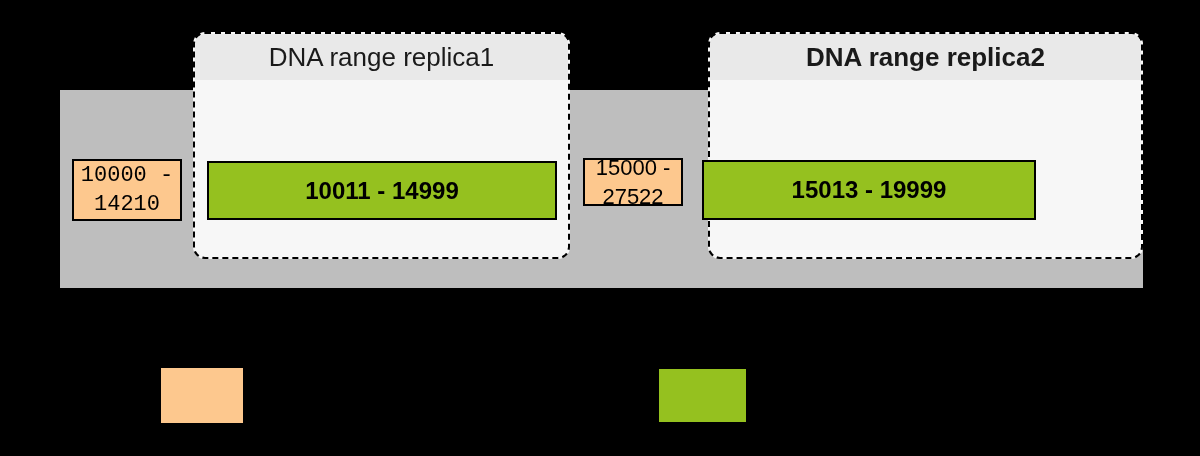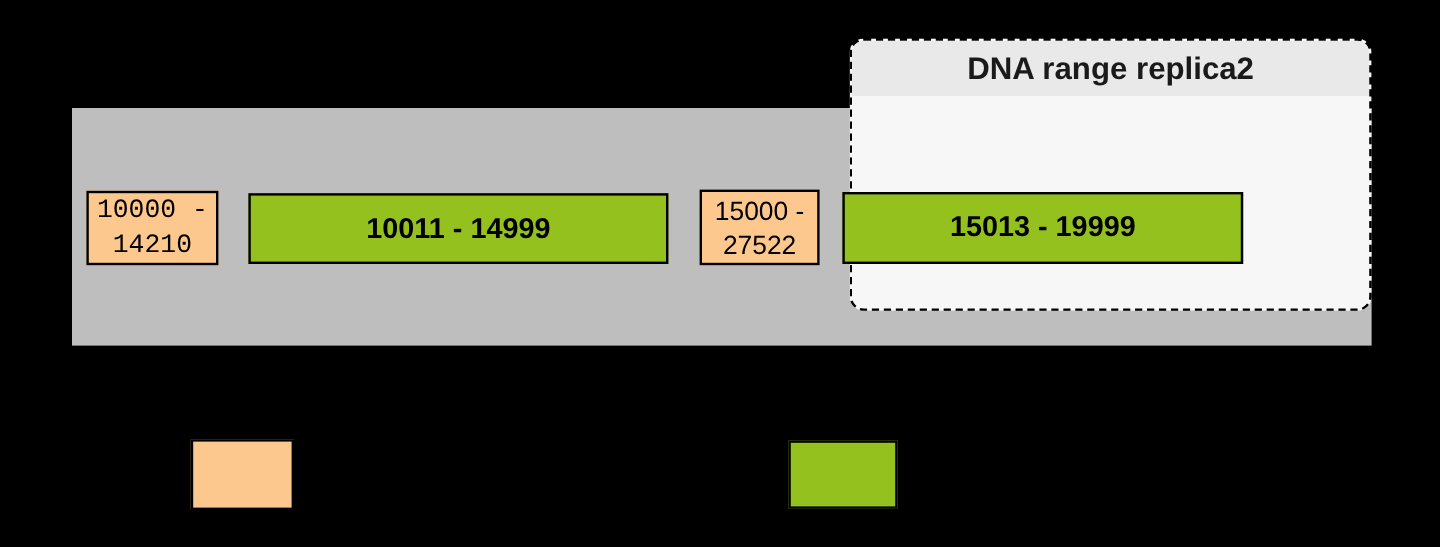--- a/index.html
+++ b/index.html
@@ -61,21 +61,21 @@
   }
   .green1 { left: 207px; top: 161px; width: 350px; height: 59px; }
   .green2 { left: 702px; top: 160px; width: 334px; height: 60px; }
   .orange-box {
     background: var(--unreplicated_fill, #fdc88e);
     font-size: 22px;
     flex-direction: column;
     line-height: 29px;
   }
   .orange1 { left: 72px; top: 159px; width: 110px; height: 62px; font-family: Liberation Mono, monospace; }
-  .orange2 { left: 583px; top: 158px; width: 100px; height: 63px; }
+  .orange2 { left: 583px; top: 158px; width: 100px; height: 48px; }
   .swatch {
     position: absolute;
     box-sizing: border-box;
     border: 2px solid var(--border, #000);
   }
   .sw-orange {
     left: 159px; top: 366px; width: 86px; height: 59px;
     background: var(--unreplicated_fill, #fdc88e);
   }
   .sw-green {
@@ -88,20 +88,23 @@
 
 <div class="canvas">
 
   <div class="band"></div>
 
   <div class="range-box orange-box orange1">
     <span>10000 -</span>
     <span>14210</span>
   </div>
 
+  <div class="replica-panel replica1">
+    <div class="replica-header">DNA range replica1</div>
+  </div>
 
   <div class="range-box green-box green1">10011 - 14999</div>
 
   <div class="range-box orange-box orange2">
     <span>15000 -</span>
     <span>27522</span>
   </div>
 
   <div class="replica-panel replica2">
     <div class="replica-header">DNA range replica2</div>

